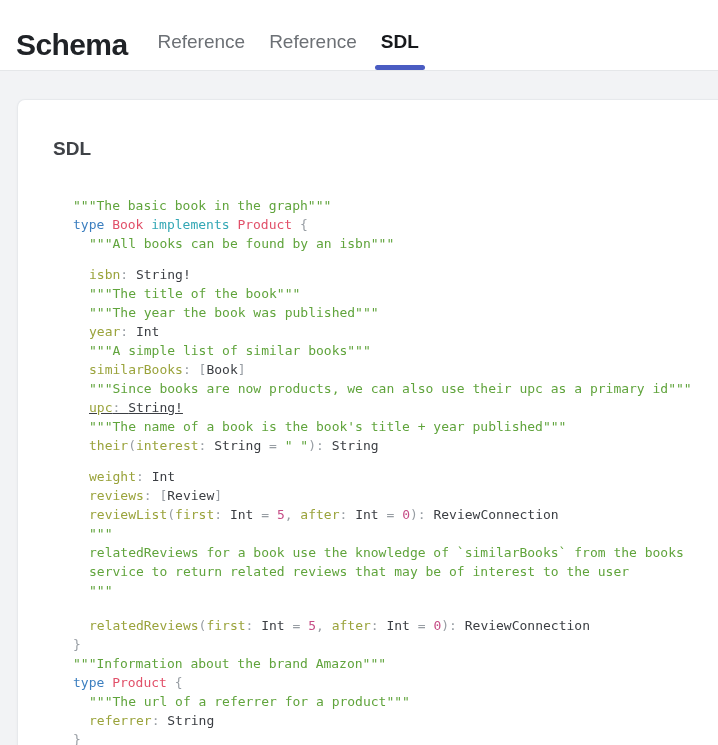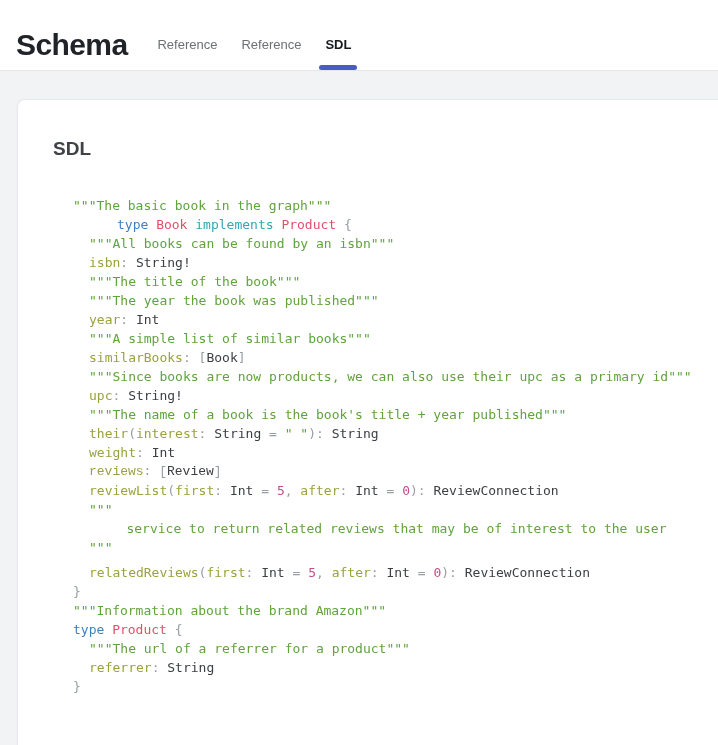--- a/index.html
+++ b/index.html
@@ -12,21 +12,21 @@
   .header{
     height:71px;background:#fff;border-bottom:1px solid #e5e7e9;
     display:flex;align-items:flex-end;padding-left:16px;box-sizing:border-box;
   }
   .page-title{
     font-size:30px;font-weight:700;color:#202327;letter-spacing:-0.6px;
     margin:0 30px 10px 0;line-height:1;
   }
   .tabs{display:flex;gap:24px;align-items:flex-end;height:100%;}
   .tab{
-    font-size:13px;color:#6c7075;padding-bottom:19px;position:relative;
+    font-size:19px;color:#6c7075;padding-bottom:19px;position:relative;
     cursor:pointer;line-height:1;
   }
   .tab.active{color:#17191c;font-weight:700;}
   .tab-underline{
     position:absolute;left:-6px;right:-6px;bottom:0;height:5px;
     background:var(--accent,#4a5cc2);border-radius:3px;
   }
   
   .content{
     background:var(--page-bg,#f2f3f5);height:674px;box-sizing:border-box;
@@ -41,21 +41,21 @@
   }
   .card-heading{
     font-size:19px;font-weight:700;color:#3f4247;margin:0;line-height:22px;
   }
   
   .code{
     font-family:"DejaVu Sans Mono",monospace;font-size:13px;line-height:19px;
     color:var(--c-scalar,#3b3e43);margin:36px 0 0 20px;
   }
   .code-line{white-space:pre;min-height:19px;}
-  .code-line.gap{margin-top:6px;}
+  .code-line.gap{margin-top:16px;}
   .t-doc{color:var(--c-doc,#60a43c);}
   .t-str{color:var(--c-str,#60a43c);}
   .t-kw{color:var(--c-kw,#3c7fc0);}
   .t-impl{color:var(--c-impl,#33a7b5);}
   .t-cls{color:var(--c-cls,#e15069);}
   .t-field{color:var(--c-field,#9aa33b);}
   .t-type{color:var(--c-scalar,#3b3e43);}
   .t-punc{color:var(--c-punc,#979da3);}
   .t-num{color:var(--c-num,#c64d86);}
 </style>
@@ -69,37 +69,38 @@
       <div class="tab">Reference</div>
       <div class="tab active">SDL<span class="tab-underline"></span></div>
     </nav>
 </div>
 
 <div class="content">
   <div class="card">
     <h2 class="card-heading">SDL</h2>
     <div class="code">
         <div class="code-line" style="padding-left: 0px;"><span class="t-doc">"""The basic book in the graph"""</span></div>
-        <div class="code-line" style="padding-left: 0px; margin-left: 44px;"><span class="t-kw">type </span><span class="t-cls">Book </span><span class="t-impl">implements </span><span class="t-cls">Product </span><span class="t-punc">{</span></div>
+        <div class="code-line" style="padding-left: 0px;"><span class="t-kw">type </span><span class="t-cls">Book </span><span class="t-impl">implements </span><span class="t-cls">Product </span><span class="t-punc">{</span></div>
         <div class="code-line" style="padding-left: 16px;"><span class="t-doc">"""All books can be found by an isbn"""</span></div>
-        <div class="code-line" style="padding-left: 16px;"><span class="t-field">isbn</span><span class="t-punc">: </span><span class="t-type">String!</span></div>
+        <div class="code-line" style="padding-left: 16px; margin-top: 12px;"><span class="t-field">isbn</span><span class="t-punc">: </span><span class="t-type">String!</span></div>
         <div class="code-line" style="padding-left: 16px;"><span class="t-doc">"""The title of the book"""</span></div>
         <div class="code-line" style="padding-left: 16px;"><span class="t-doc">"""The year the book was published"""</span></div>
         <div class="code-line" style="padding-left: 16px;"><span class="t-field">year</span><span class="t-punc">: </span><span class="t-type">Int</span></div>
         <div class="code-line" style="padding-left: 16px;"><span class="t-doc">"""A simple list of similar books"""</span></div>
         <div class="code-line" style="padding-left: 16px;"><span class="t-field">similarBooks</span><span class="t-punc">: [</span><span class="t-type">Book</span><span class="t-punc">]</span></div>
         <div class="code-line" style="padding-left: 16px;"><span class="t-doc">"""Since books are now products, we can also use their upc as a primary id"""</span></div>
-        <div class="code-line" style="padding-left: 16px;"><span class="t-field">upc</span><span class="t-punc">: </span><span class="t-type">String!</span></div>
+        <div class="code-line" style="padding-left: 16px; text-decoration: underline;"><span class="t-field">upc</span><span class="t-punc">: </span><span class="t-type">String!</span></div>
         <div class="code-line" style="padding-left: 16px;"><span class="t-doc">"""The name of a book is the book's title + year published"""</span></div>
         <div class="code-line" style="padding-left: 16px;"><span class="t-field">their</span><span class="t-punc">(</span><span class="t-field">interest</span><span class="t-punc">: </span><span class="t-type">String</span><span class="t-punc"> = </span><span class="t-str">" "</span><span class="t-punc">): </span><span class="t-type">String</span></div>
-        <div class="code-line" style="padding-left: 16px;"><span class="t-field">weight</span><span class="t-punc">: </span><span class="t-type">Int</span></div>
-        <div class="code-line" style="padding-left: 16px; font-family: Liberation Mono, monospace;"><span class="t-field">reviews</span><span class="t-punc">: [</span><span class="t-type">Review</span><span class="t-punc">]</span></div>
+        <div class="code-line" style="padding-left: 16px; margin-top: 12px;"><span class="t-field">weight</span><span class="t-punc">: </span><span class="t-type">Int</span></div>
+        <div class="code-line" style="padding-left: 16px;"><span class="t-field">reviews</span><span class="t-punc">: [</span><span class="t-type">Review</span><span class="t-punc">]</span></div>
         <div class="code-line" style="padding-left: 16px;"><span class="t-field">reviewList</span><span class="t-punc">(</span><span class="t-field">first</span><span class="t-punc">: </span><span class="t-type">Int</span><span class="t-punc"> = </span><span class="t-num">5</span><span class="t-punc">, </span><span class="t-field">after</span><span class="t-punc">: </span><span class="t-type">Int</span><span class="t-punc"> = </span><span class="t-num">0</span><span class="t-punc">): </span><span class="t-type">ReviewConnection</span></div>
         <div class="code-line" style="padding-left: 16px;"><span class="t-doc">"""</span></div>
-        <div class="code-line" style="padding-left: 16px; text-align: center;"><span class="t-doc">service to return related reviews that may be of interest to the user</span></div>
+        <div class="code-line" style="padding-left: 16px;"><span class="t-doc">relatedReviews for a book use the knowledge of `similarBooks` from the books</span></div>
+        <div class="code-line" style="padding-left: 16px;"><span class="t-doc">service to return related reviews that may be of interest to the user</span></div>
         <div class="code-line" style="padding-left: 16px;"><span class="t-doc">"""</span></div>
         <div class="code-line gap" style="padding-left: 16px;"><span class="t-field">relatedReviews</span><span class="t-punc">(</span><span class="t-field">first</span><span class="t-punc">: </span><span class="t-type">Int</span><span class="t-punc"> = </span><span class="t-num">5</span><span class="t-punc">, </span><span class="t-field">after</span><span class="t-punc">: </span><span class="t-type">Int</span><span class="t-punc"> = </span><span class="t-num">0</span><span class="t-punc">): </span><span class="t-type">ReviewConnection</span></div>
         <div class="code-line" style="padding-left: 0px;"><span class="t-punc">}</span></div>
         <div class="code-line" style="padding-left: 0px;"><span class="t-doc">"""Information about the brand Amazon"""</span></div>
         <div class="code-line" style="padding-left: 0px;"><span class="t-kw">type </span><span class="t-cls">Product </span><span class="t-punc">{</span></div>
         <div class="code-line" style="padding-left: 16px;"><span class="t-doc">"""The url of a referrer for a product"""</span></div>
         <div class="code-line" style="padding-left: 16px;"><span class="t-field">referrer</span><span class="t-punc">: </span><span class="t-type">String</span></div>
         <div class="code-line" style="padding-left: 0px;"><span class="t-punc">}</span></div>
       </div>
   </div>

